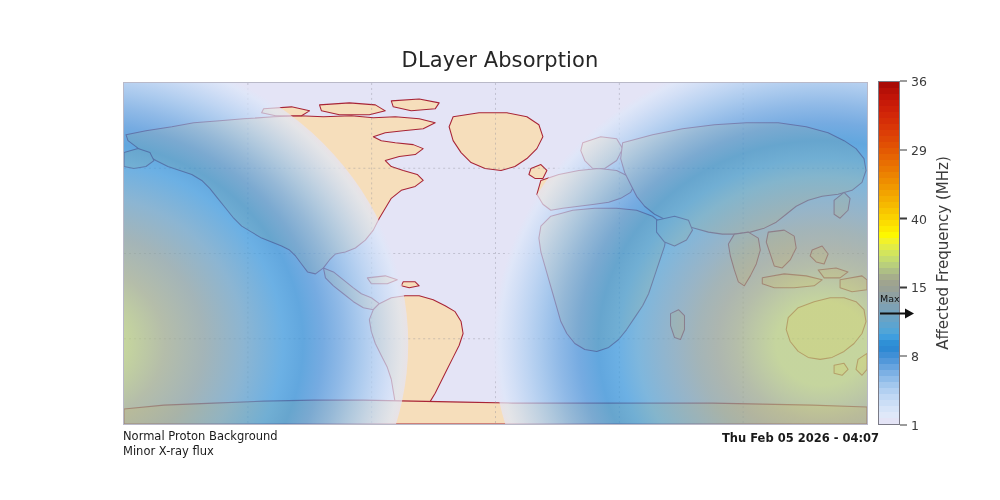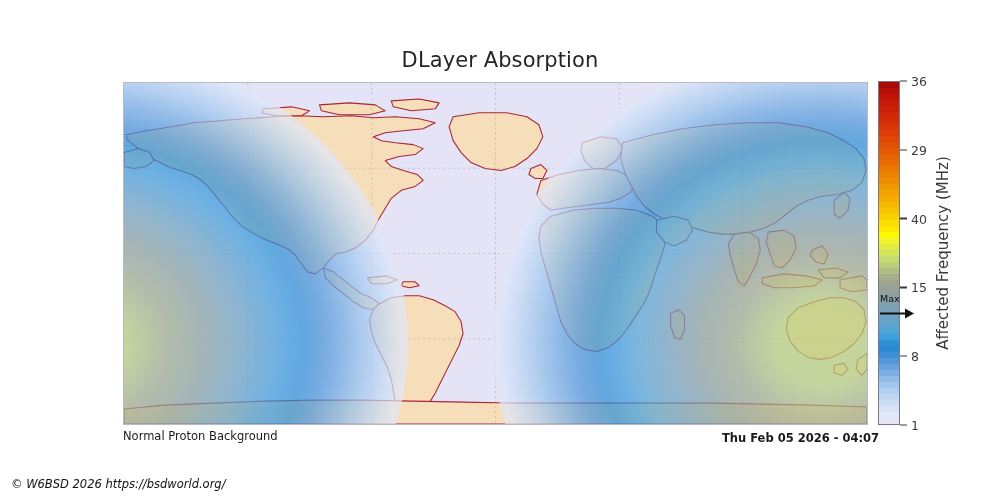--- a/index.html
+++ b/index.html
@@ -308,17 +308,17 @@
   <div id="max-marker" style="top: 249.743px;">
     <div class="mtext">Max</div>
     <svg class="marrow" width="34" height="11" viewBox="0 0 34 11">
       <line x1="0" y1="5.5" x2="25" y2="5.5" stroke="#111" stroke-width="2"></line>
       <polygon points="25,0.5 34,5.5 25,10.5" fill="#111"></polygon>
     </svg>
   </div>
 
   <div id="status-left">
     <div>Normal Proton Background</div>
+    <div>Minor X-ray flux</div>
   </div>
   <div id="status-date">Thu Feb 05 2026 - 04:07</div>
-  <div id="copyright">© W6BSD 2026 https://bsdworld.org/</div>
 
 </div>
 
 </body></html>

